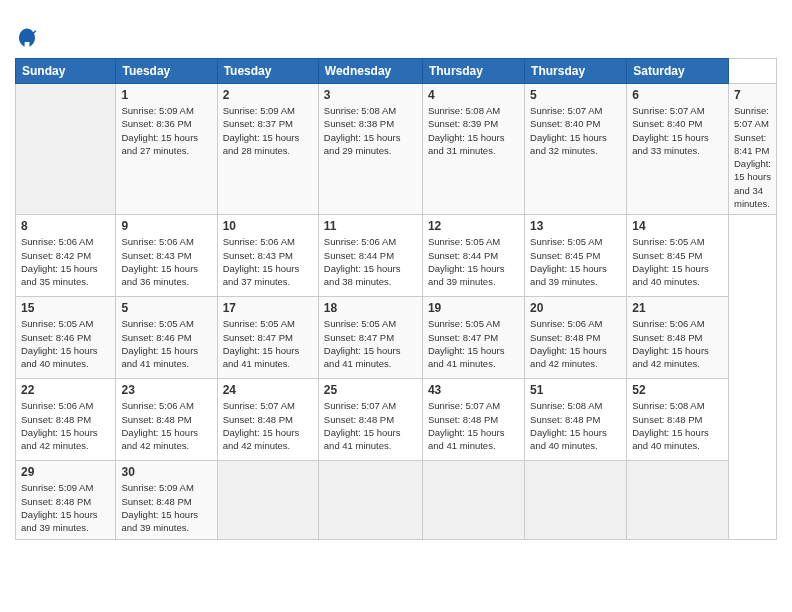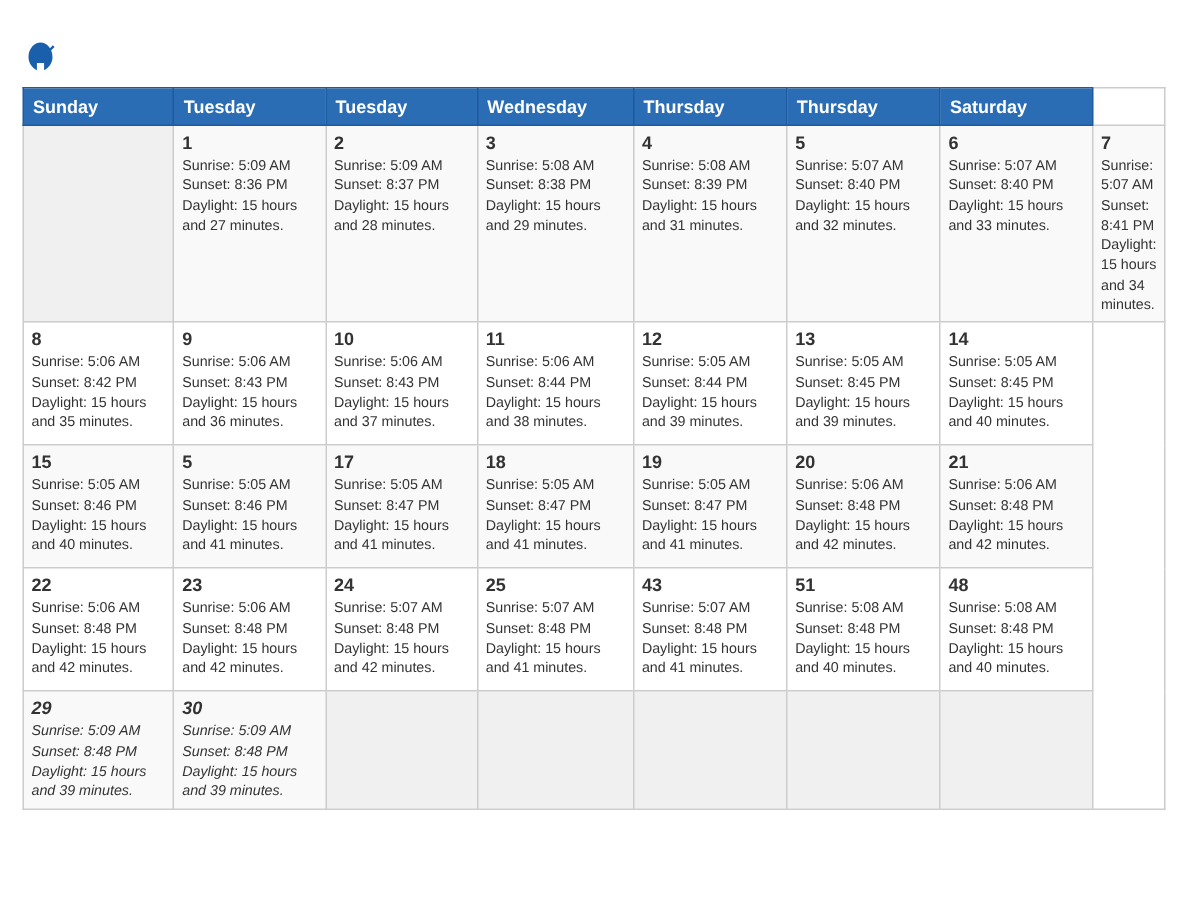--- a/index.html
+++ b/index.html
@@ -92,21 +92,20 @@
     .day-info {
       font-size: 9.5px;
       color: #333;
       line-height: 1.4;
     }
     .empty-cell {
       background: #f0f0f0 !important;
     }
     .last-row td {
       height: 70px;
-      font-style: italic;
     }
   </style>
 </head>
 <body>
 
 <div class="page">
   <div class="header">
     <div class="logo">
       <svg class="logo-icon" viewBox="0 0 30 30" xmlns="http://www.w3.org/2000/svg">
         <path d="M15 3 C10 3 5 8 5 15 C5 20 8 24 12 26 L12 20 L18 20 L18 26 C22 24 25 20 25 15 C25 8 20 3 15 3 Z" fill="#1a5fac"></path>
@@ -245,21 +244,21 @@
           </td>
           <td>
             <span class="day-num">43</span>
             <div class="day-info">Sunrise: 5:07 AM<br>Sunset: 8:48 PM<br>Daylight: 15 hours and 41 minutes.</div>
           </td>
           <td>
             <span class="day-num">51</span>
             <div class="day-info">Sunrise: 5:08 AM<br>Sunset: 8:48 PM<br>Daylight: 15 hours and 40 minutes.</div>
           </td>
           <td>
-            <span class="day-num">48</span>
+            <span class="day-num">52</span>
             <div class="day-info">Sunrise: 5:08 AM<br>Sunset: 8:48 PM<br>Daylight: 15 hours and 40 minutes.</div>
           </td>
         </tr>
         <tr class="last-row">
           <td>
             <span class="day-num">29</span>
             <div class="day-info">Sunrise: 5:09 AM<br>Sunset: 8:48 PM<br>Daylight: 15 hours and 39 minutes.</div>
           </td>
           <td>
             <span class="day-num">30</span>

